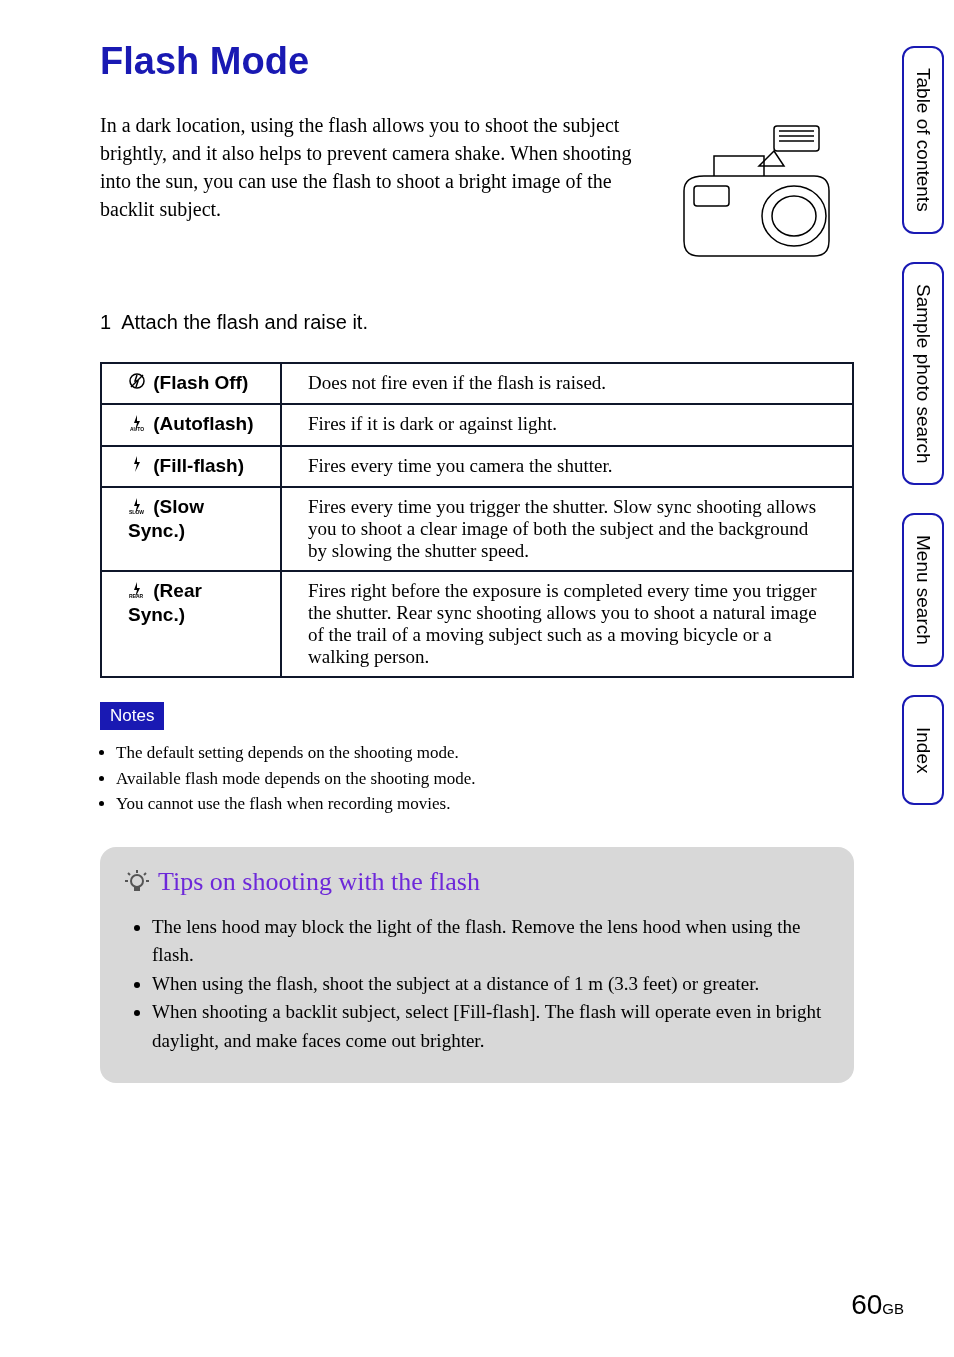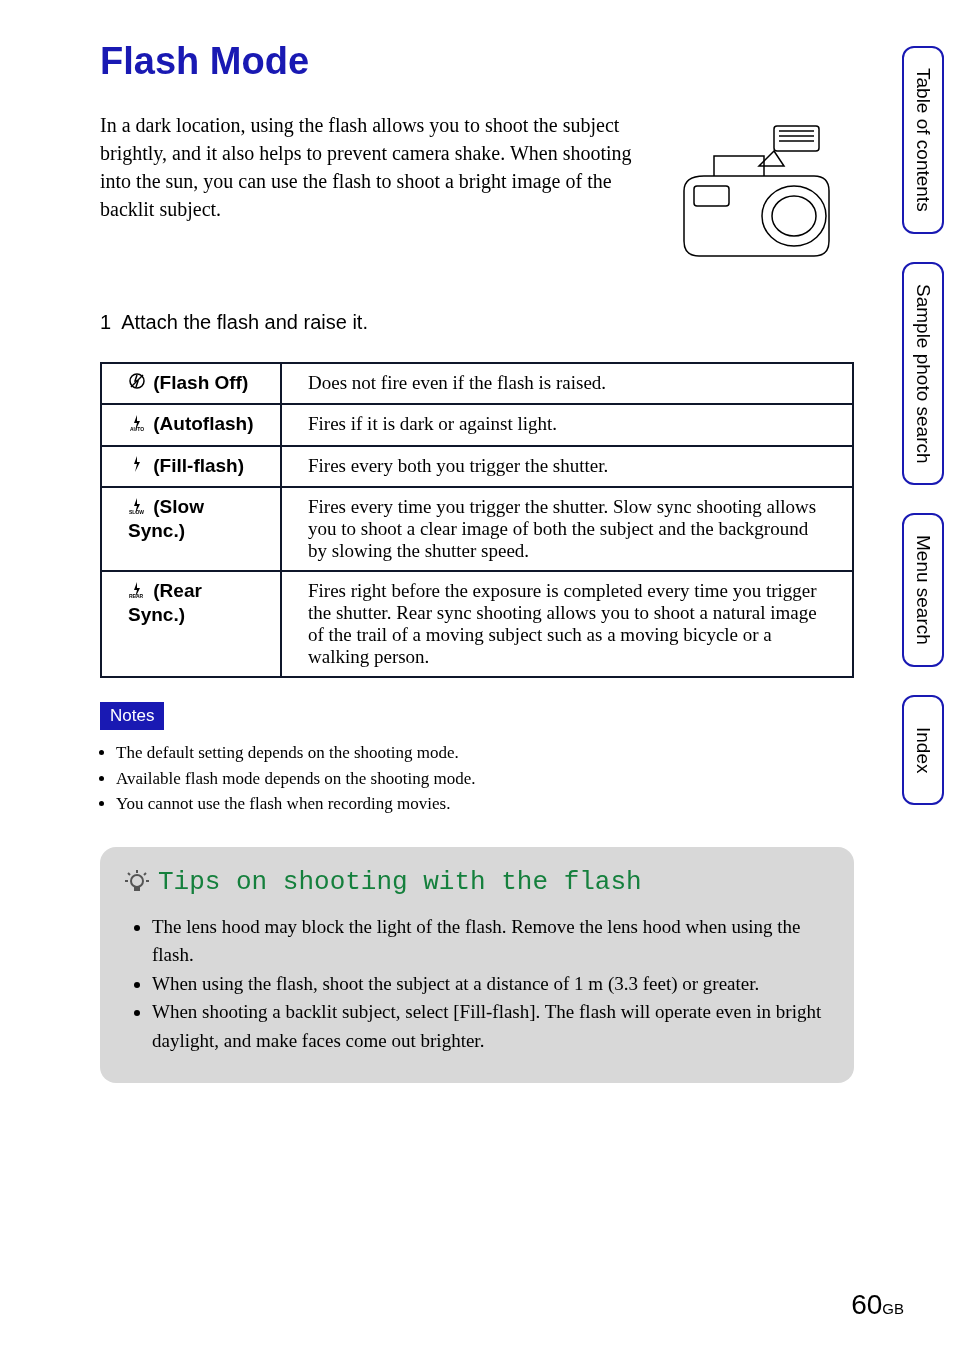--- a/index.html
+++ b/index.html
@@ -75,23 +75,23 @@
       font-size: 17px;
       line-height: 1.5;
       margin-bottom: 30px;
     }
     .tips-box {
       background: #d8d8d8;
       border-radius: 16px;
       padding: 20px 24px 28px 24px;
     }
     .tips-title {
-      font-family: Liberation Mono, monospace;
+      font-family: Liberation Serif, serif;
       font-size: 26px;
-      color: #15803d;
+      color: #6d28d9;
       margin-bottom: 16px;
       display: flex;
       align-items: center;
       gap: 8px;
     }
     .tips-list {
       list-style: disc;
       margin-left: 28px;
       font-size: 19px;
       line-height: 1.5;
@@ -190,21 +190,21 @@
   </tr>
   <tr>
     <td>
       <span class="mode-icon">
         <svg viewBox="0 0 18 18">
               <path d="M9 1 L6 9 L9 9 L7 17 L12 7 L9 7 Z" fill="#000"></path>
             </svg>
       </span>
       <span>(Fill-flash)</span>
     </td>
-    <td>Fires every both you trigger the shutter.</td>
+    <td>Fires every time you camera the shutter.</td>
   </tr>
   <tr>
     <td>
       <span class="mode-icon">
         <svg viewBox="0 0 18 18">
               <path d="M9 1 L6 9 L9 9 L7 17 L12 7 L9 7 Z" fill="#000"></path>
               <text x="1" y="17" font-size="5" font-family="Arial">SLOW</text>
             </svg>
       </span>
       <span>(Slow Sync.)</span>

